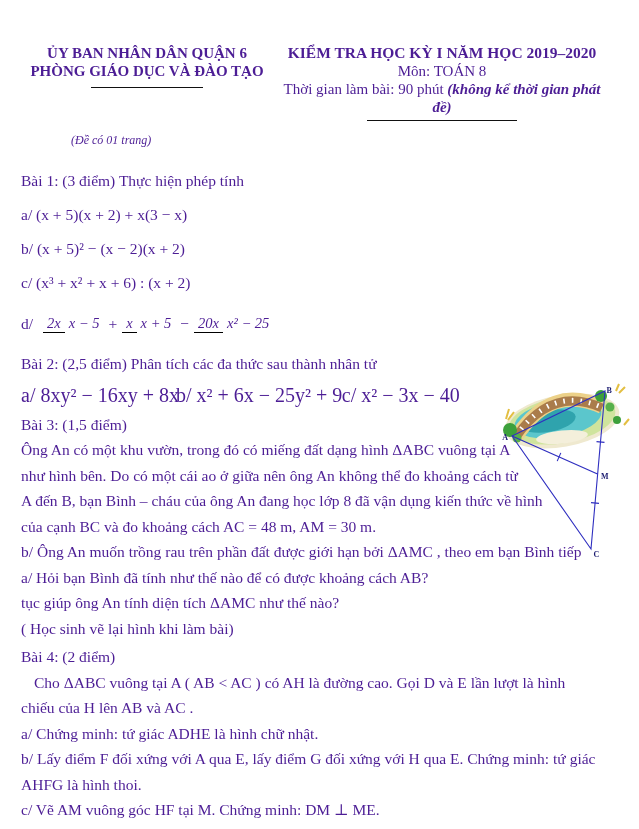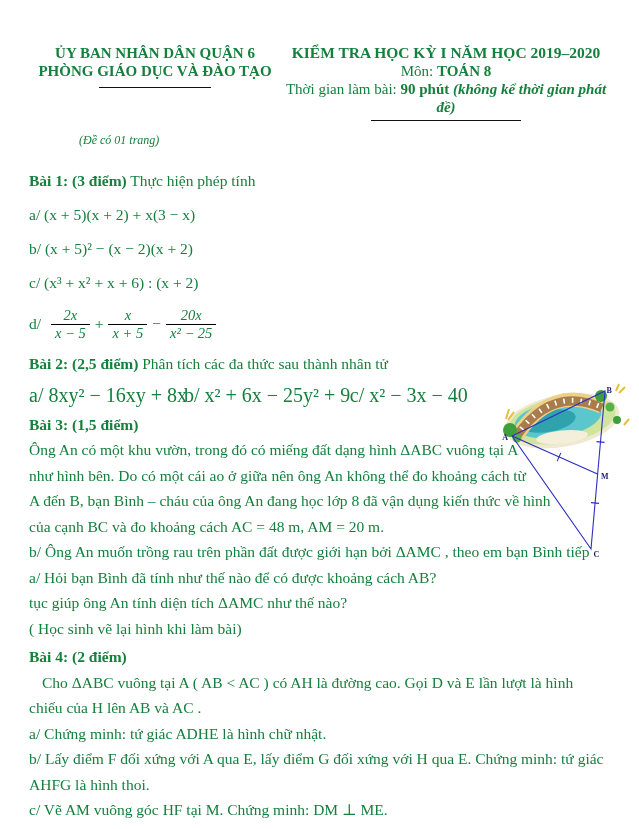--- a/index.html
+++ b/index.html
@@ -1,47 +1,47 @@
 <!DOCTYPE html>
 <html><head>
 <meta charset="utf-8">
 <style>
   html,body{margin:0;padding:0;background:#ffffff;}
   .page{
     position:relative;
     width:639px;height:829px;
     box-sizing:border-box;
-    padding:44px 28px 0 29px;
+    padding:44px 28px 0 21px;
     background:#ffffff;
-    color:#15803d;
+    color:#4c1d95;
     font-family:"Liberation Serif","DejaVu Serif",serif;
     font-size:15.5px;
     overflow:hidden;
   }
-  .s-b{font-weight:700}
+  .s-b{font-weight:400}
   .s-i{}
   .s-bi{font-weight:700;font-style:italic}
 
   
   .header{display:flex;}
   .header-left{width:252px;text-align:center;font-weight:700;font-size:15px;line-height:18px;}
   .header-right{flex:1;text-align:center;font-size:15px;line-height:18px;}
   .exam-title{font-weight:700;font-size:15.5px;}
   .rule{border-top:1.6px solid #111;height:0;}
   .rule-left{width:112px;margin:7px auto 0;}
   .rule-right{width:150px;margin:4px auto 0;}
   .page-note{margin:12px 0 0 50px;font-style:italic;font-size:12px;}
 
   
   .p-heading{line-height:20px;}
   .p1-heading{margin-top:23px;}
   .math-line{margin-top:13px;line-height:21px;white-space:nowrap;}
   .d-line{margin-top:9px;display:flex;align-items:center;height:44px;}
   .item-label{display:inline-block;min-width:22px;}
-  .frac{display:inline-flex;flex-direction:column;text-align:center;font-style:italic;font-size:14.5px;line-height:17px;}
+  .frac{display:inline-flex;flex-direction:row;text-align:center;font-style:italic;font-size:14.5px;line-height:17px;}
   .frac .num{display:block;padding:0 4px;border-bottom:1.2px solid #000;}
   .frac .den{display:block;padding:0 4px;}
   .op{margin:0 5px;}
   .p2-heading{margin-top:8px;}
   .p2-row{margin-top:10px;white-space:nowrap;}
   .p2-item{display:inline-block;font-size:20px;}
   .p2-a{width:151px;}
   .p2-b{width:162px;}
 
   
@@ -101,21 +101,21 @@
   <div class="p2-row">
     <span class="p2-item p2-a"><span>a/ </span><span class="s-i">8xy² − 16xy + 8x</span></span>
     <span class="p2-item p2-b"><span>b/ </span><span class="s-i">x² + 6x − 25y² + 9</span></span>
     <span class="p2-item"><span>c/ </span><span class="s-i">x² − 3x − 40</span></span>
   </div>
 
   <div class="p-heading p3-heading"><span class="s-b">Bài 3: (1,5 điểm)</span></div>
   <div class="line"><span>Ông An có một khu vườn, trong đó có miếng đất dạng hình </span><span class="s-i">ΔABC</span><span> vuông tại </span><span class="s-i">A</span></div>
   <div class="line"><span>như hình bên. Do có một cái ao ở giữa nên ông An không thể đo khoảng cách từ</span></div>
   <div class="line"><span class="s-i">A</span><span> đến </span><span class="s-i">B</span><span>, bạn Bình – cháu của ông An đang học lớp 8 đã vận dụng kiến thức về hình</span></div>
-  <div class="line"><span>của cạnh </span><span class="s-i">BC</span><span> và đo khoảng cách </span><span class="s-i">AC</span><span> = 48 m, </span><span class="s-i">AM</span><span> = 20 m.</span></div>
+  <div class="line"><span>của cạnh </span><span class="s-i">BC</span><span> và đo khoảng cách </span><span class="s-i">AC</span><span> = 48 m, </span><span class="s-i">AM</span><span> = 30 m.</span></div>
   <div class="line"><span>b/ Ông An muốn trồng rau trên phần đất được giới hạn bởi </span><span class="s-i">ΔAMC</span><span> , theo em bạn Bình tiếp</span></div>
   <div class="line"><span>a/ Hỏi bạn Bình đã tính như thế nào để có được khoảng cách </span><span class="s-i">AB</span><span>?</span></div>
   <div class="line"><span>tục giúp ông An tính diện tích </span><span class="s-i">ΔAMC</span><span> như thế nào?</span></div>
   <div class="line"><span class="s-i">( Học sinh vẽ lại hình khi làm bài)</span></div>
 
   <div class="p-heading p4-heading"><span class="s-b">Bài 4: (2 điểm)</span></div>
   <div class="line indent"><span>Cho </span><span class="s-i">ΔABC</span><span> vuông tại </span><span class="s-i">A</span><span> ( </span><span class="s-i">AB</span><span> &lt; </span><span class="s-i">AC</span><span> ) có </span><span class="s-i">AH</span><span> là đường cao. Gọi </span><span class="s-i">D</span><span> và </span><span class="s-i">E</span><span> lần lượt là hình</span></div>
   <div class="line"><span>chiếu của </span><span class="s-i">H</span><span> lên </span><span class="s-i">AB</span><span> và </span><span class="s-i">AC</span><span> .</span></div>
   <div class="line"><span>a/ Chứng minh: tứ giác </span><span class="s-i">ADHE</span><span> là hình chữ nhật.</span></div>
   <div class="line"><span>b/ Lấy điểm </span><span class="s-i">F</span><span> đối xứng với </span><span class="s-i">A</span><span> qua </span><span class="s-i">E</span><span>, lấy điểm </span><span class="s-i">G</span><span> đối xứng với </span><span class="s-i">H</span><span> qua </span><span class="s-i">E</span><span>. Chứng minh: tứ giác</span></div>

